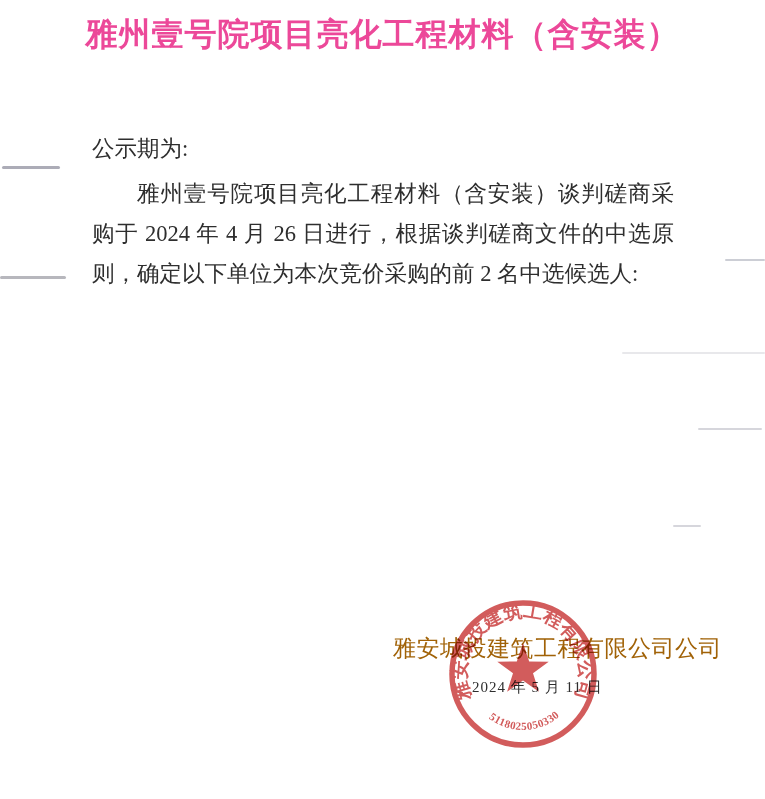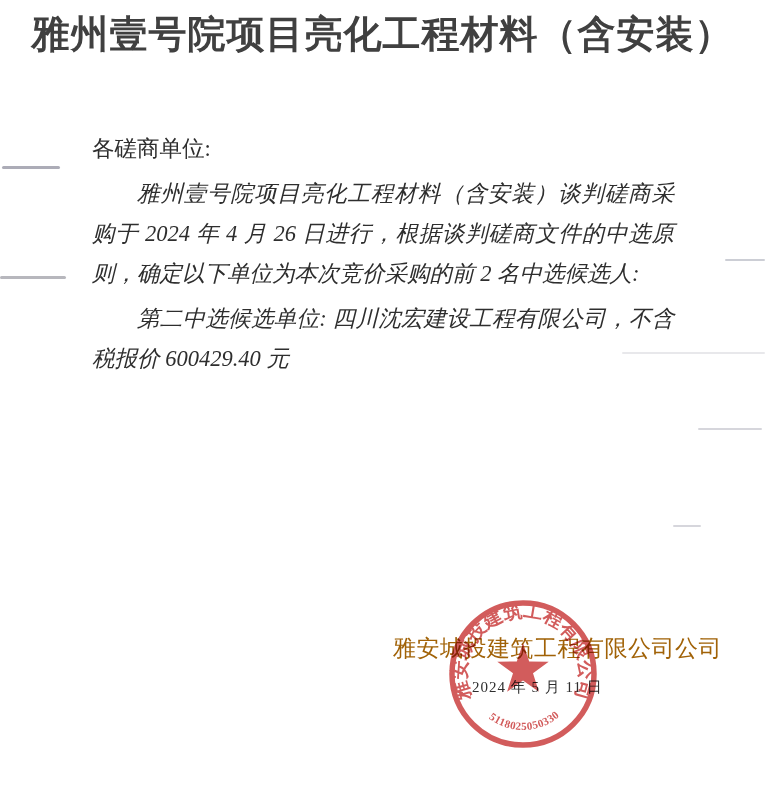--- a/index.html
+++ b/index.html
@@ -13,36 +13,36 @@
     color: #2e2e2e;
   }
   .title {
     position: absolute;
     top: 12px;
     left: 0;
     width: 100%;
     text-align: center;
     font-family: "Liberation Sans", "DejaVu Sans", sans-serif;
     font-weight: 700;
-    font-size: 38px;
+    font-size: 32px;
     line-height: 44px;
     letter-spacing: 1px;
-    color: #404040;
+    color: #ec4899;
   }
   .body-text {
     position: absolute;
     left: 92px;
     top: 129px;
     width: 582px;
     font-size: 22.5px;
     line-height: 40px;
     text-align: justify;
     color: #2e2e2e;
   }
-  .para { margin: 0 0 5px 0; text-indent: 2em; font-style: italic; }
+  .para { margin: 0 0 5px 0; text-indent: 2em; }
   .salutation { margin: 0 0 5px 0; text-indent: 0; }
   .sig-company {
     position: absolute;
     left: 345px;
     top: 633px;
     font-size: 23px;
     letter-spacing: 0.5px;
     color: #a16207;
     white-space: nowrap;
     margin-left: 48px;
@@ -88,23 +88,22 @@
   <div class="streak streak-3"></div>
   <div class="streak streak-4"></div>
   <div class="streak streak-5"></div>
   <div class="streak streak-6"></div>
 
   <div class="title">
     <div>雅州壹号院项目亮化工程材料（含安装）</div>
   </div>
 
   <div class="body-text">
-    <p class="salutation">各磋商单位:</p>
+    <p class="salutation">公示期为:</p>
     <p class="para">雅州壹号院项目亮化工程材料（含安装）谈判磋商采购于 2024 年 4 月 26 日进行，根据谈判磋商文件的中选原则，确定以下单位为本次竞价采购的前 2 名中选候选人:</p>
-    <p class="para">第二中选候选单位: 四川沈宏建设工程有限公司，不含税报价 600429.40 元</p>
   </div>
 
   <div class="sig-company">雅安城投建筑工程有限公司公司</div>
   <div class="sig-date">2024 年 5 月 11 日</div>
 
   <svg class="seal" viewBox="0 0 156 156" aria-hidden="true">
     <defs>
       <path id="sealTopArc" d="M 26.3 102.1 A 57 57 0 1 1 129.7 102.1" fill="none"></path>
       <path id="sealBottomArc" d="M 42 120.9 A 56 56 0 0 0 114 120.9" fill="none"></path>
     </defs>

